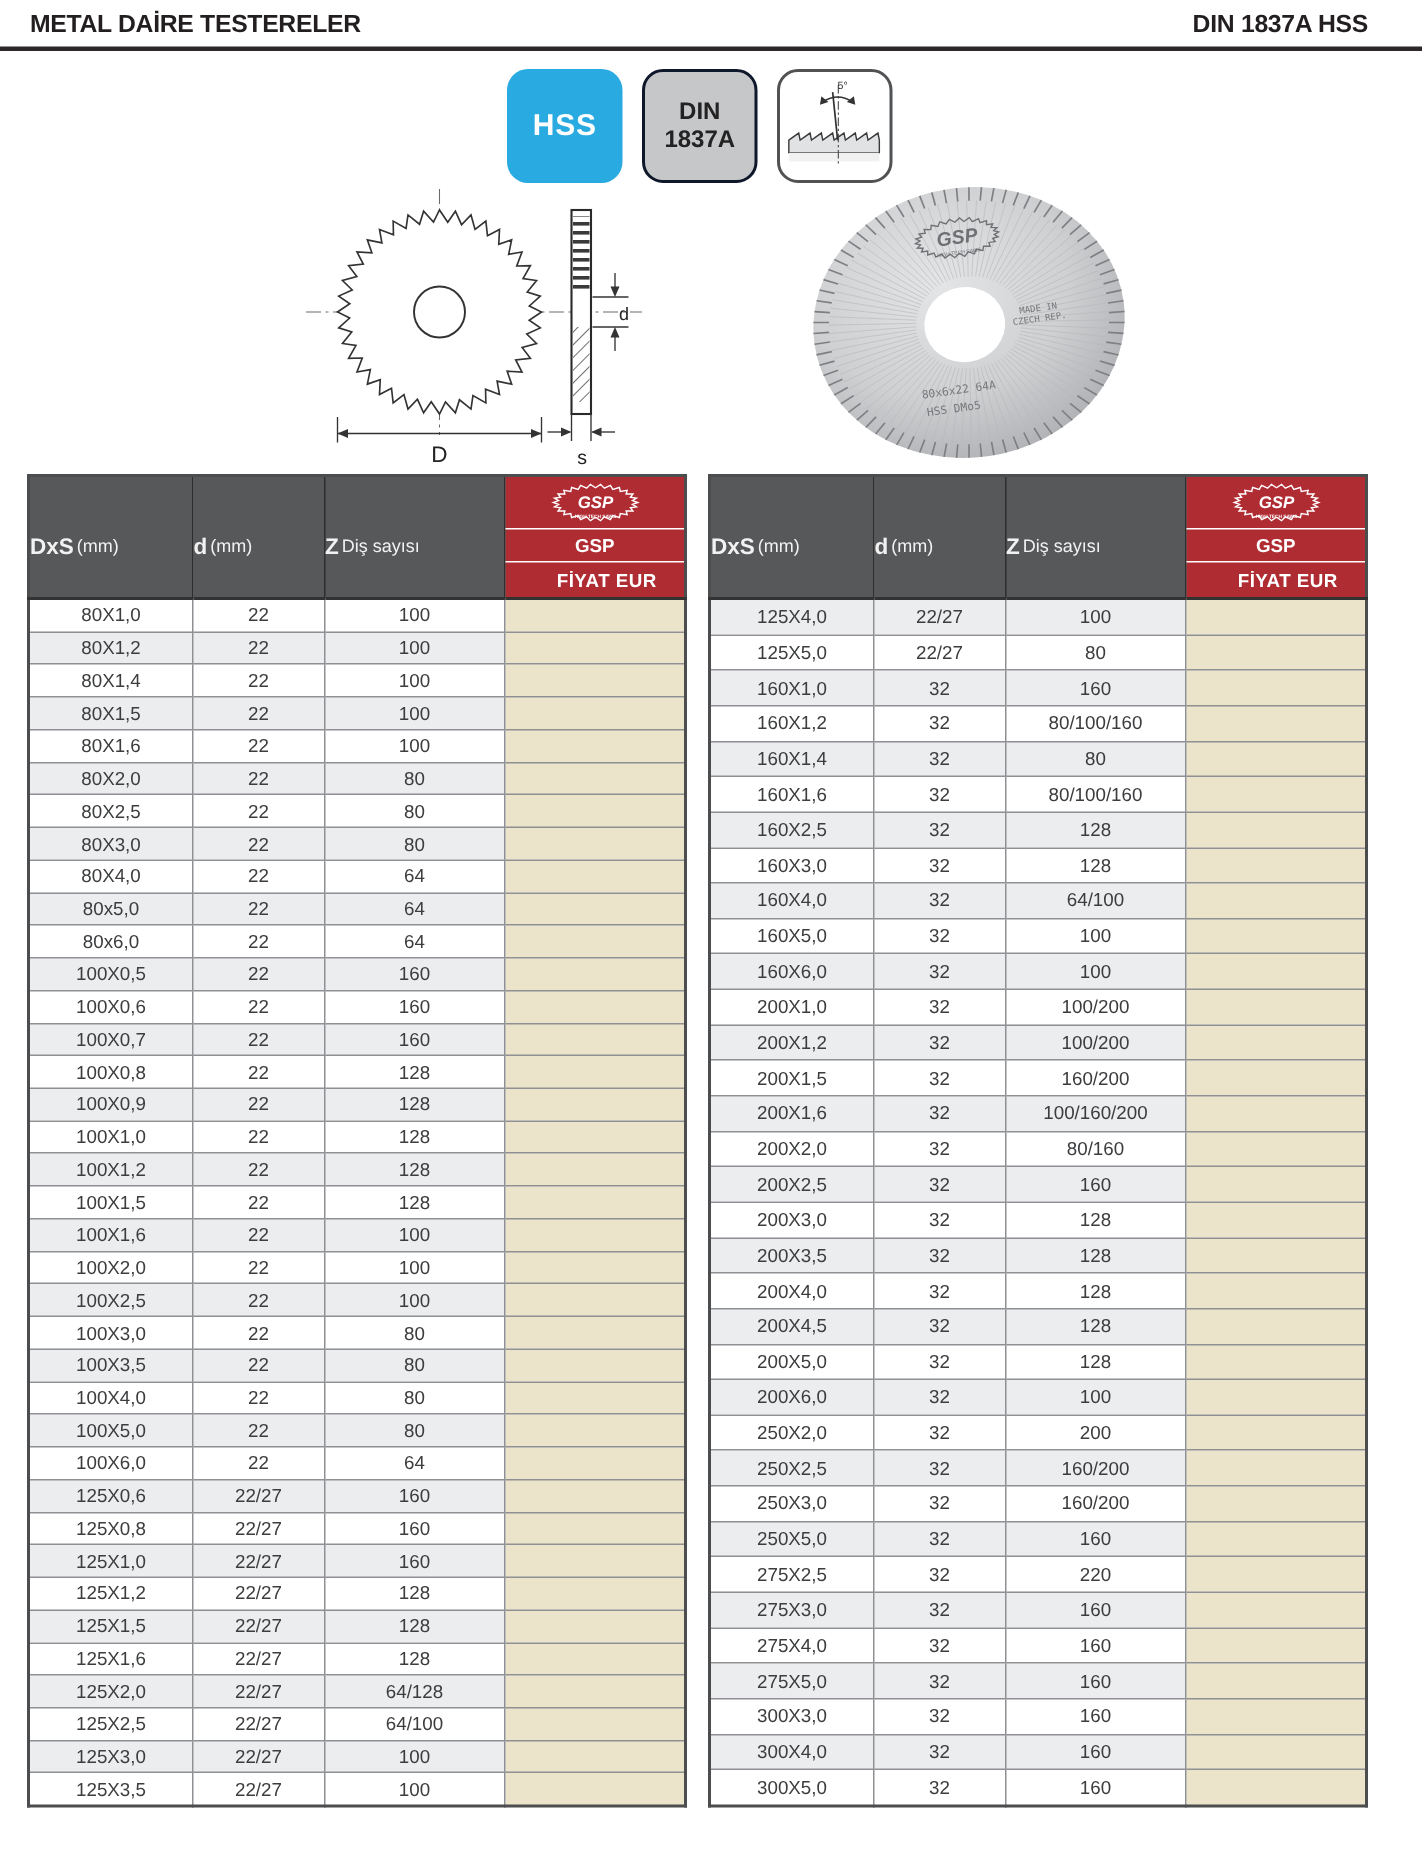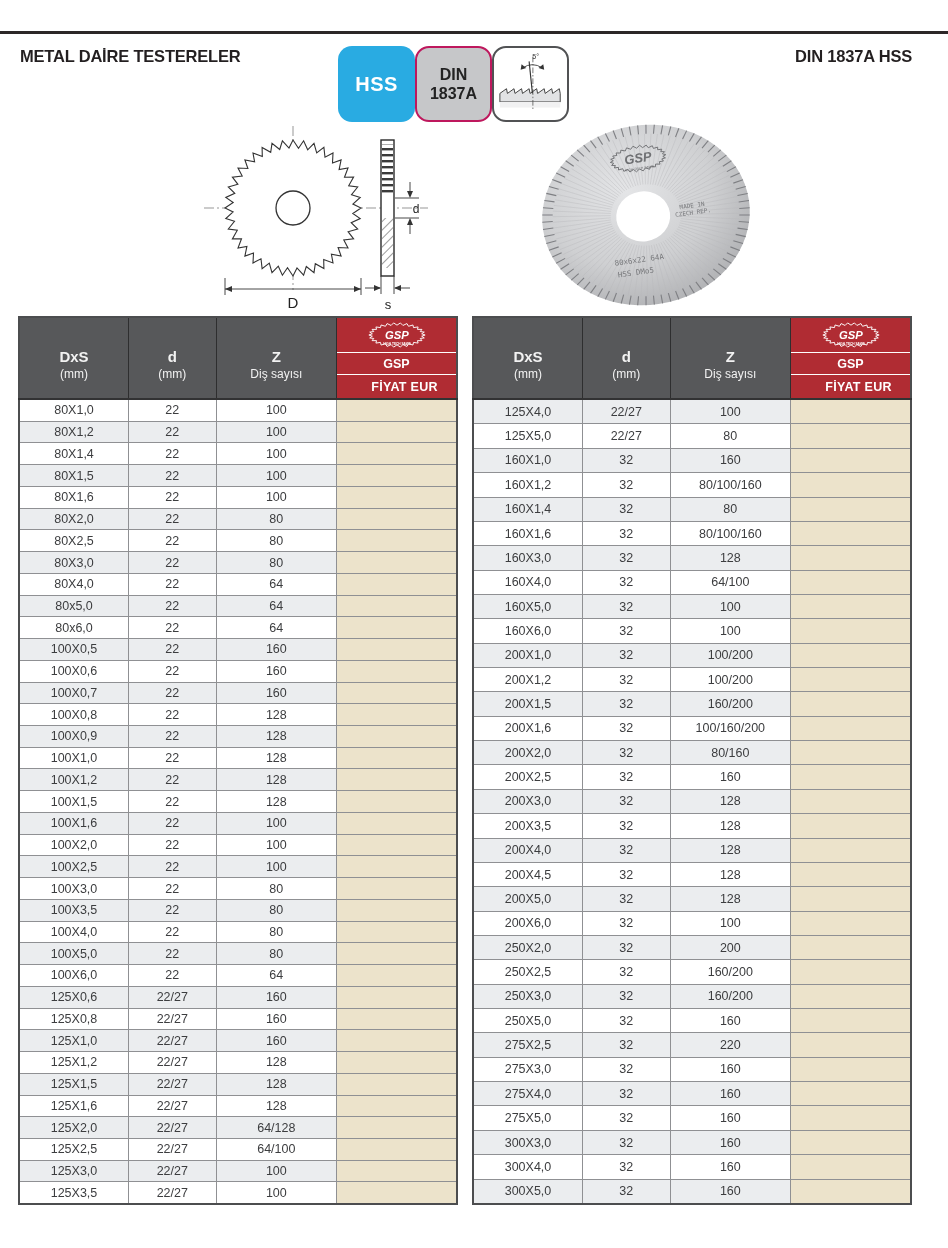--- a/index.html
+++ b/index.html
@@ -2,44 +2,44 @@
 <html><head>
 <meta charset="utf-8">
 <style>
   html,body{margin:0;padding:0;background:#fff;}
   .page{position:relative;width:948px;height:1248px;background:#fff;overflow:hidden;
         font-family:"Liberation Sans",sans-serif;}
 
   
   .hdr{position:absolute;top:7px;left:0;width:948px;box-sizing:border-box;
        padding:0 36px 0 20px;display:flex;justify-content:space-between;align-items:baseline;}
-  .hdr-title{font-size:16.5px;font-weight:bold;color:#231f20;letter-spacing:-0.2px;margin-top:40px;}
+  .hdr-title{font-size:16.5px;font-weight:bold;color:#231f20;letter-spacing:-0.2px;}
   .hdr-rule{position:absolute;top:31px;left:0;width:948px;height:3px;background:#2c2728;}
 
   
-  .badges{position:absolute;left:338px;top:46px;display:flex;}
+  .badges{position:absolute;left:338px;top:46px;display:flex;gap:13px;}
   .badge{width:77px;height:76px;border-radius:14px;box-sizing:border-box;
          display:flex;align-items:center;justify-content:center;}
   .b-hss{background:#29abe2;color:#fff;font-weight:bold;font-size:20px;letter-spacing:.5px;}
-  .b-din{background:#c6c7c9;border:2px solid #be185d;color:#232323;font-weight:bold;
+  .b-din{background:#c6c7c9;border:2px solid #0f172a;color:#232323;font-weight:bold;
          font-size:16px;line-height:1.2;flex-direction:column;text-align:center;}
   .b-tooth{background:#fff;border:2px solid #515254;}
 
   
   .fig{position:absolute;}
   #techsvg{left:188px;top:118px;}
   #photosvg{left:536px;top:118px;}
 
   
   .tables{position:absolute;left:18px;top:316px;width:894px;display:flex;gap:14px;}
   table.saw{border-collapse:collapse;table-layout:fixed;width:440px;border:2px solid #4c4d4f;}
   table.saw th,table.saw td{padding:0;}
   thead th{background:#57585a;height:80px;vertical-align:middle;border-bottom:2px solid #323233;}
   thead th + th{border-left:1.5px solid #2e2e2f;}
-  .th-wrap{display:flex;flex-direction:column;align-items:center;justify-content:flex-start;
+  .th-wrap{display:flex;align-items:center;justify-content:flex-start;
            gap:2px;padding-top:12px;color:#f2f2f2;}
   .th-main{font-size:15px;font-weight:bold;}
   .th-sub{font-size:12px;font-weight:normal;}
   th.price-head{background:#b02c33;vertical-align:top;}
   .ph{display:flex;flex-direction:column;height:80px;}
   .ph-logo{flex:1;display:flex;align-items:center;justify-content:center;border-bottom:1.5px solid #fff;}
   .ph-brand{height:21px;display:flex;align-items:center;justify-content:center;
             border-bottom:1.5px solid #fff;color:#fff;font-weight:bold;font-size:12.5px;}
   .ph-label{height:23px;display:flex;align-items:center;justify-content:center;
             color:#fff;font-weight:bold;font-size:12.5px;letter-spacing:.3px;padding-left:16px;}
@@ -668,20 +668,26 @@
             <td>80</td>
             <td class="price"></td>
           </tr>
           <tr>
             <td>160X1,6</td>
             <td>32</td>
             <td>80/100/160</td>
             <td class="price"></td>
           </tr>
           <tr>
+            <td>160X2,5</td>
+            <td>32</td>
+            <td>128</td>
+            <td class="price"></td>
+          </tr>
+          <tr>
             <td>160X3,0</td>
             <td>32</td>
             <td>128</td>
             <td class="price"></td>
           </tr>
           <tr>
             <td>160X4,0</td>
             <td>32</td>
             <td>64/100</td>
             <td class="price"></td>

